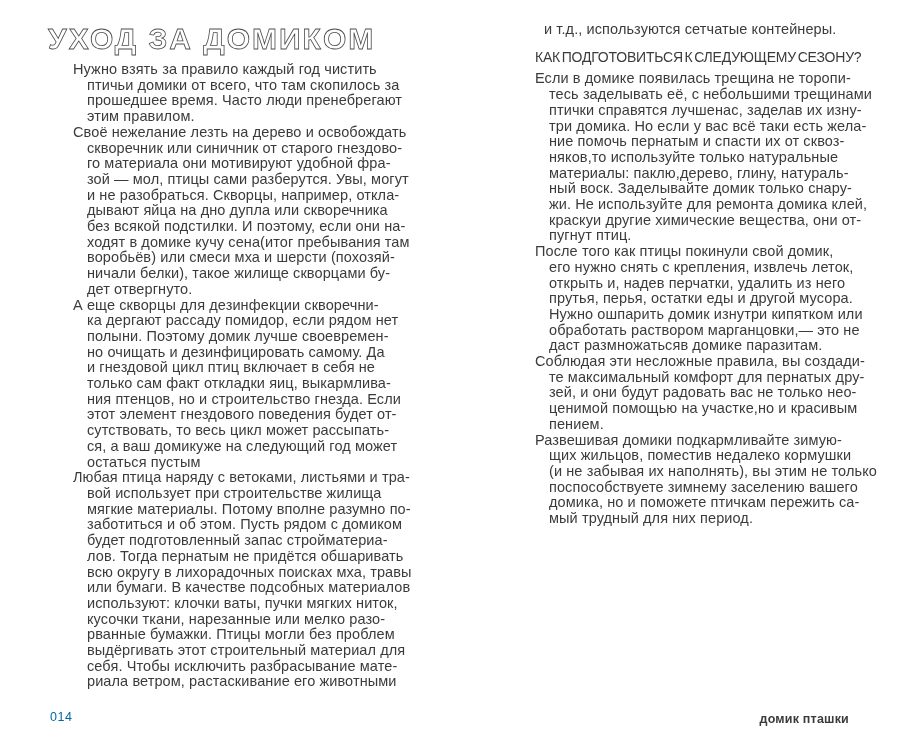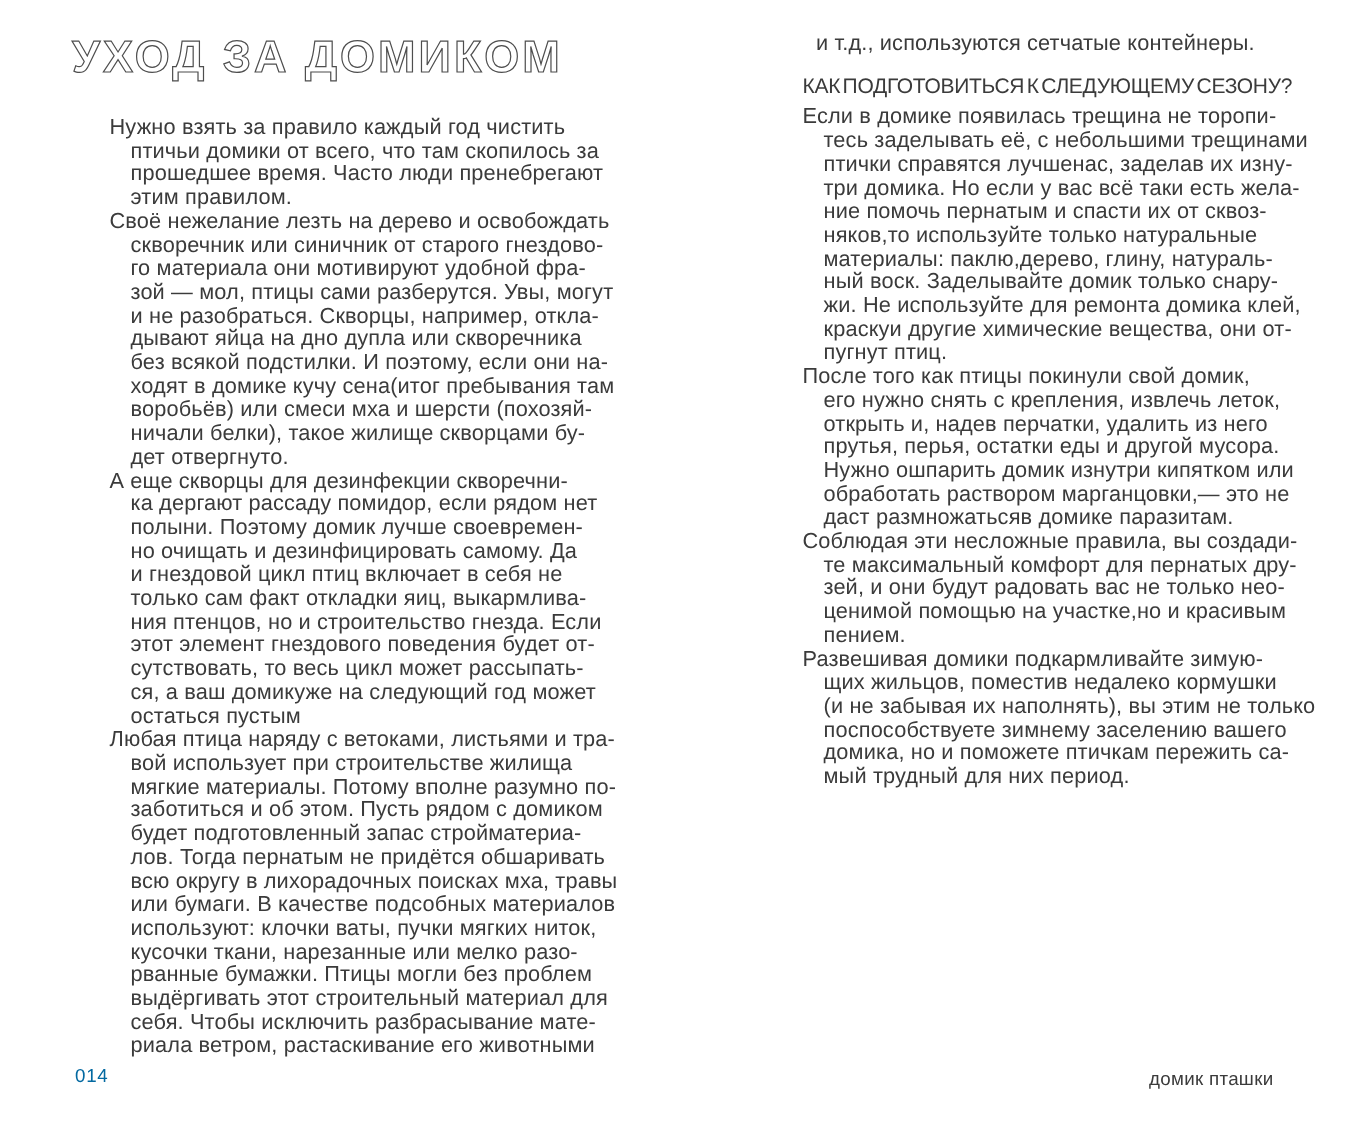--- a/index.html
+++ b/index.html
@@ -29,21 +29,21 @@
       -webkit-text-stroke: 0.8px #4e4e4e;
     }
   }
 
   .col {
     position: absolute;
     font-size: 14.5px;
     line-height: 15.7px;
     letter-spacing: 0.1px;
   }
-  .col-left  { left: 73px;  top: 78px; width: 402px; }
+  .col-left  { left: 73px;  top: 62px; width: 402px; }
   .col-right { left: 535px; top: 22px; width: 352px; }
 
   .para {
     white-space: pre-line;
     padding-left: 14px;
     text-indent: -14px;
     margin: 0;
   }
   .para-continuation {
     white-space: pre-line;
@@ -67,20 +67,21 @@
     font-size: 12.5px;
     letter-spacing: 0.5px;
     color: #0369a1;
   }
   .footer-running-title {
     position: absolute;
     right: 51px; top: 712px;
     font-size: 12.5px;
     letter-spacing: 0.2px;
     color: #3b3b3b;
+    font-weight: bold;
   }
 </style>
 </head>
 <body>
 
 <h1 class="page-title">УХОД ЗА ДОМИКОМ</h1>
 
 <div class="col col-left">
     <p class="para">Нужно взять за правило каждый год чистить
 птичьи домики от всего, что там скопилось за

